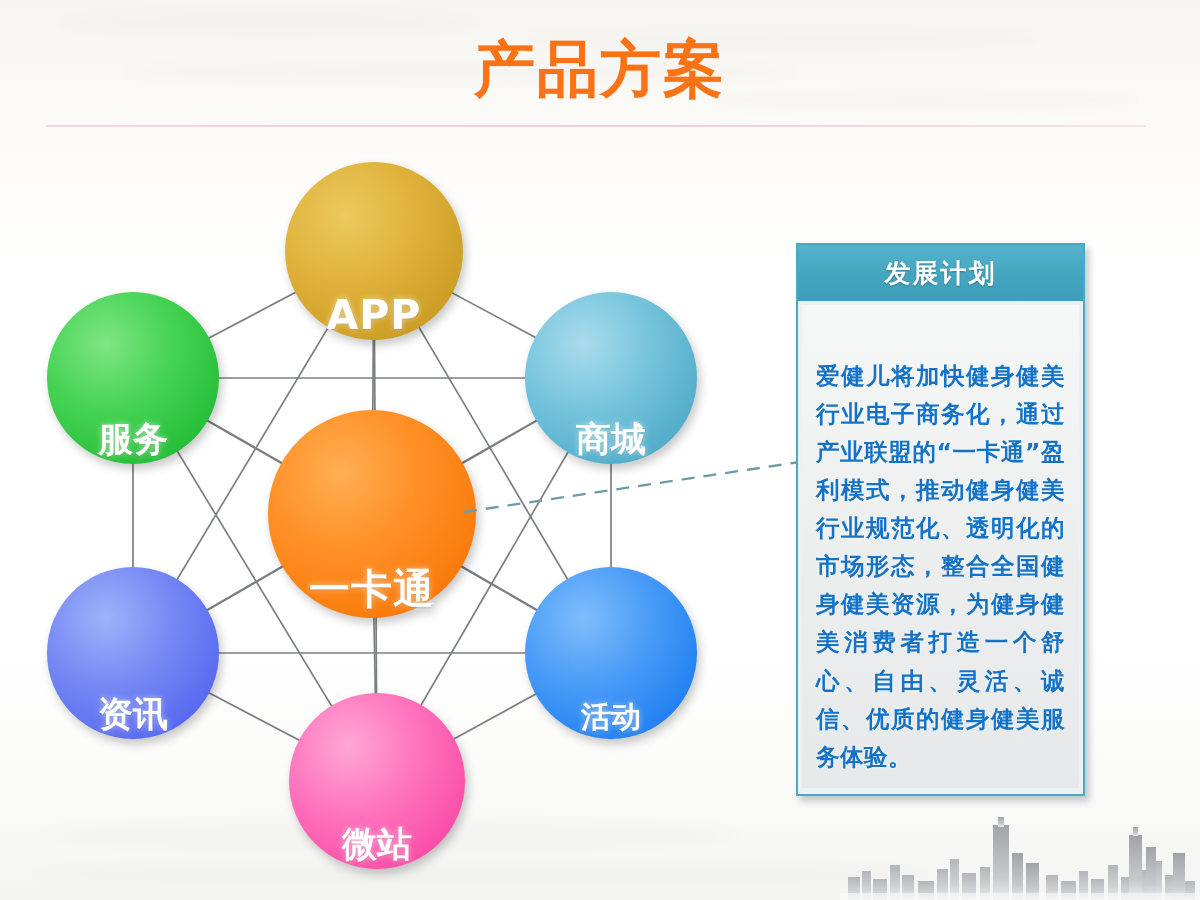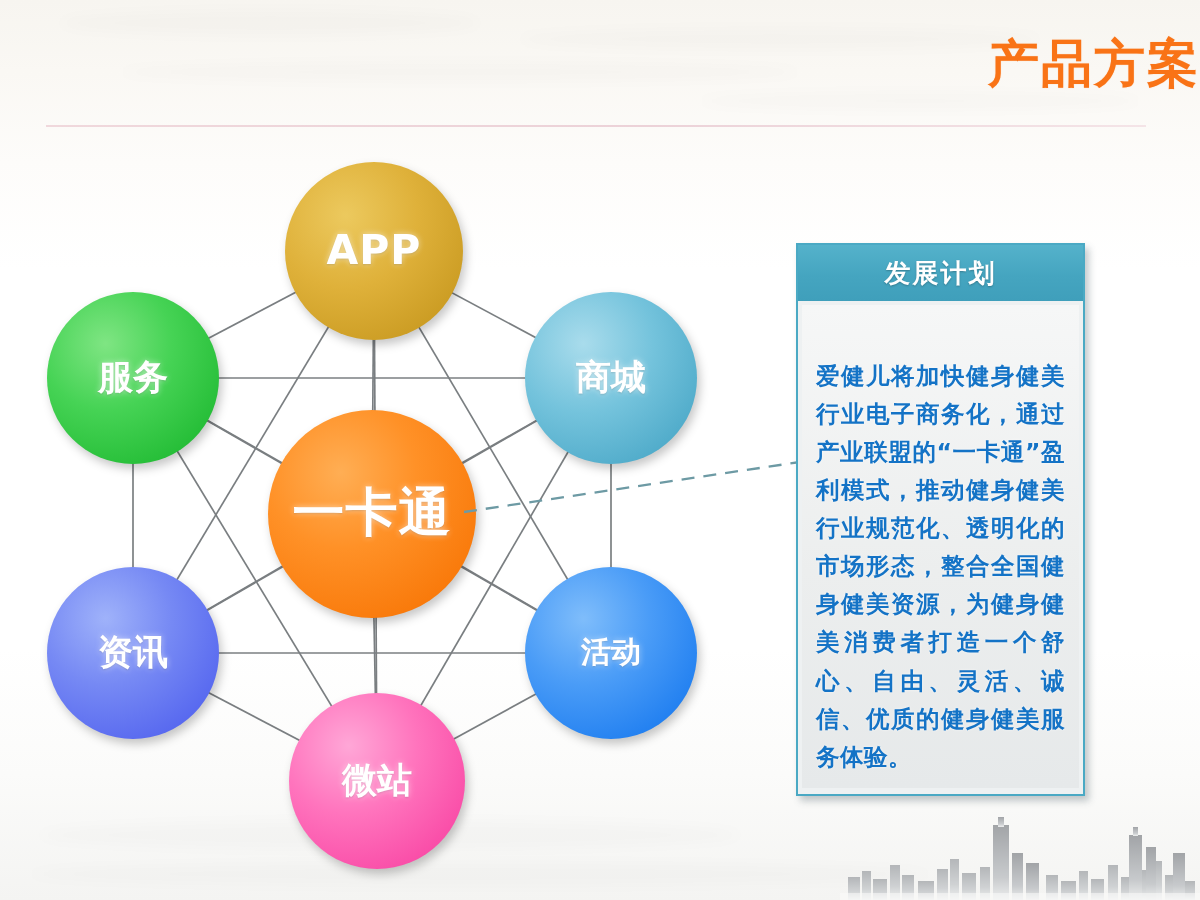--- a/index.html
+++ b/index.html
@@ -35,22 +35,22 @@
     border-radius: 50%;
     filter: blur(6px);
   }
 
   
   #title {
     position: absolute;
     top: 38px;
     left: 0;
     width: 1200px;
-    text-align: right;
-    font-size: 51px;
+    text-align: center;
+    font-size: 61px;
     font-weight: bold;
     color: #f97316;
     letter-spacing: 2px;
     line-height: 1;
     text-shadow: 0 0 1px rgba(249,115,22,.4);
   }
 
   #divider {
     position: absolute;
     top: 125px;
@@ -79,21 +79,21 @@
     top: 130px;
     width: 760px;
     height: 740px;
   }
   #links { position: absolute; left: 0; top: 0; }
 
   .node {
     position: absolute;
     border-radius: 50%;
     display: flex;
-    align-items: center;
+    align-items: flex-end;
     justify-content: center;
     color: #ffffff;
     font-weight: bold;
     text-shadow: 0 0 6px rgba(255,255,255,.55), 0 1px 2px rgba(0,0,0,.16);
     filter: drop-shadow(3px 5px 5px rgba(0,0,0,0.22));
   }
   .node span { transform: translateY(-1px); }
 
   .n-app    { width:178px; height:178px; left:285px; top:32px;
               background: radial-gradient(circle at 34% 30%, #ecc95e 0%, #dfb13a 42%, #ca9b22 82%, #b6880f 100%);
@@ -108,21 +108,21 @@
               background: radial-gradient(circle at 34% 30%, #ffa7d7 0%, #ff74bd 40%, #f94aa6 82%, #ef3596 100%);
               font-size:35px; }
   .n-news   { width:172px; height:172px; left:47px; top:437px;
               background: radial-gradient(circle at 34% 30%, #9fb2fa 0%, #7689f4 40%, #5566ef 82%, #4253e3 100%);
               font-size:35px; }
   .n-serv   { width:172px; height:172px; left:47px; top:162px;
               background: radial-gradient(circle at 34% 30%, #7fe583 0%, #46d355 40%, #23bc35 82%, #13aa27 100%);
               font-size:35px; }
   .n-core   { width:208px; height:208px; left:268px; top:280px;
               background: radial-gradient(circle at 35% 30%, #ffae54 0%, #ff9127 38%, #f97a0b 78%, #ef6c00 100%);
-              font-size:52px; letter-spacing:1px; }
+              font-size:41px; letter-spacing:1px; }
 
   
   #panel {
     position: absolute;
     left: 796px;
     top: 243px;
     width: 289px;
     height: 553px;
     border: 2px solid #4aa9c4;
     background: #eef1f2;

